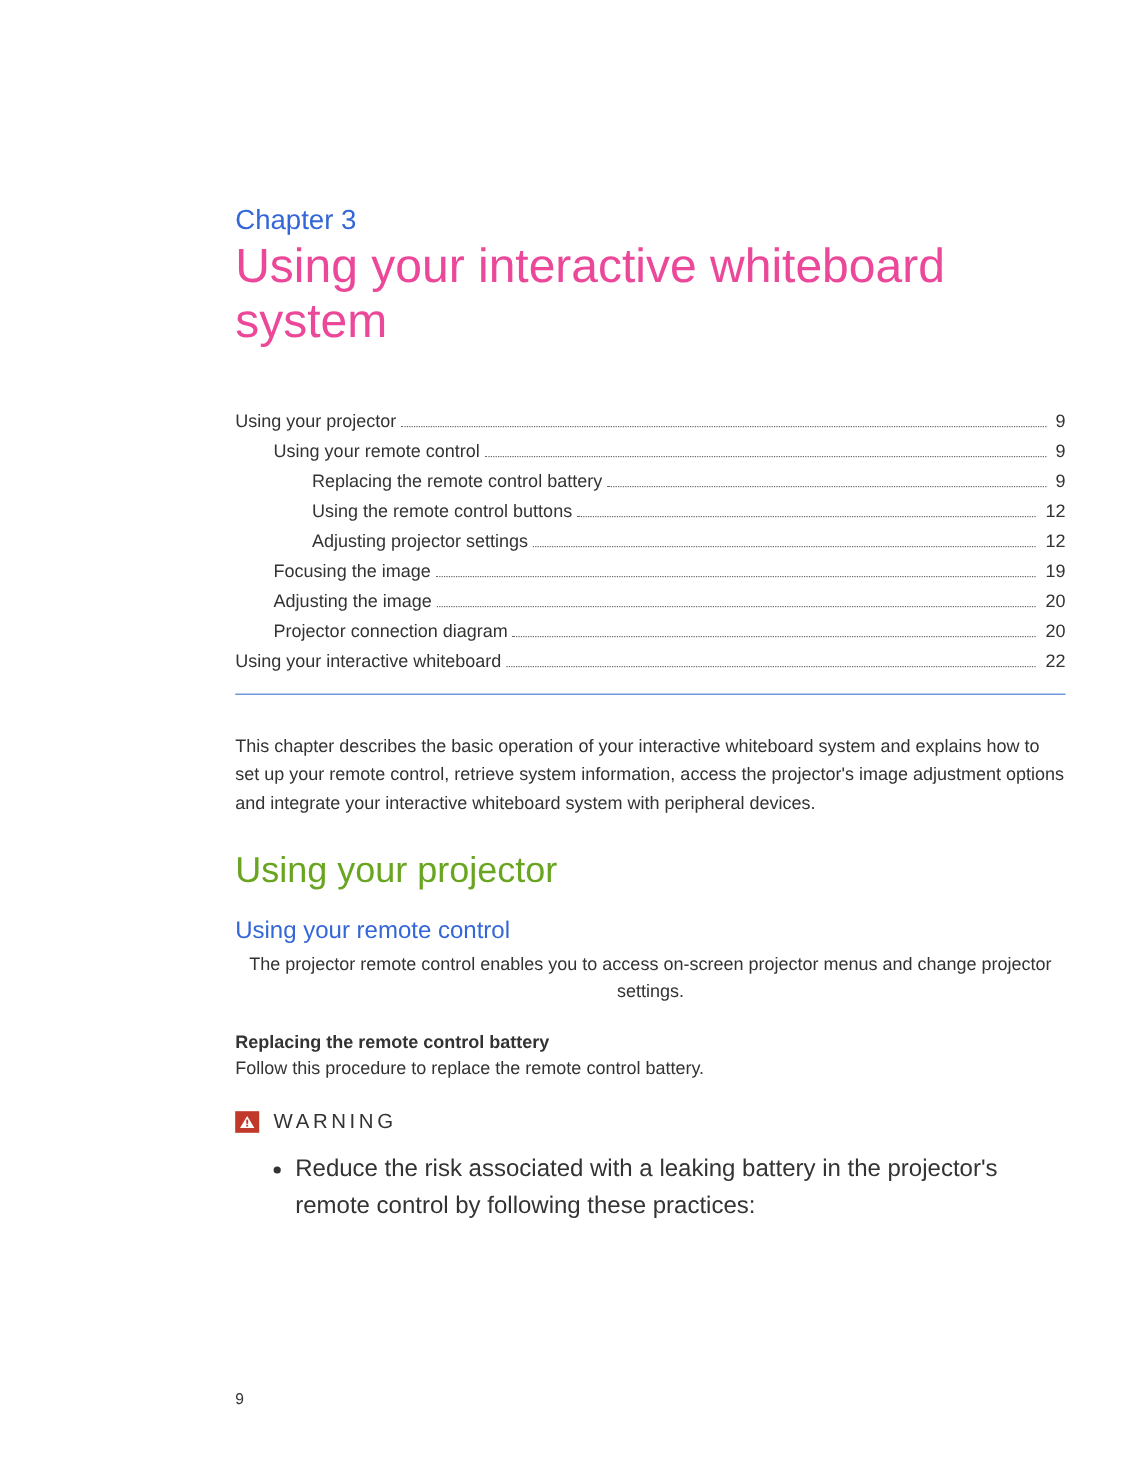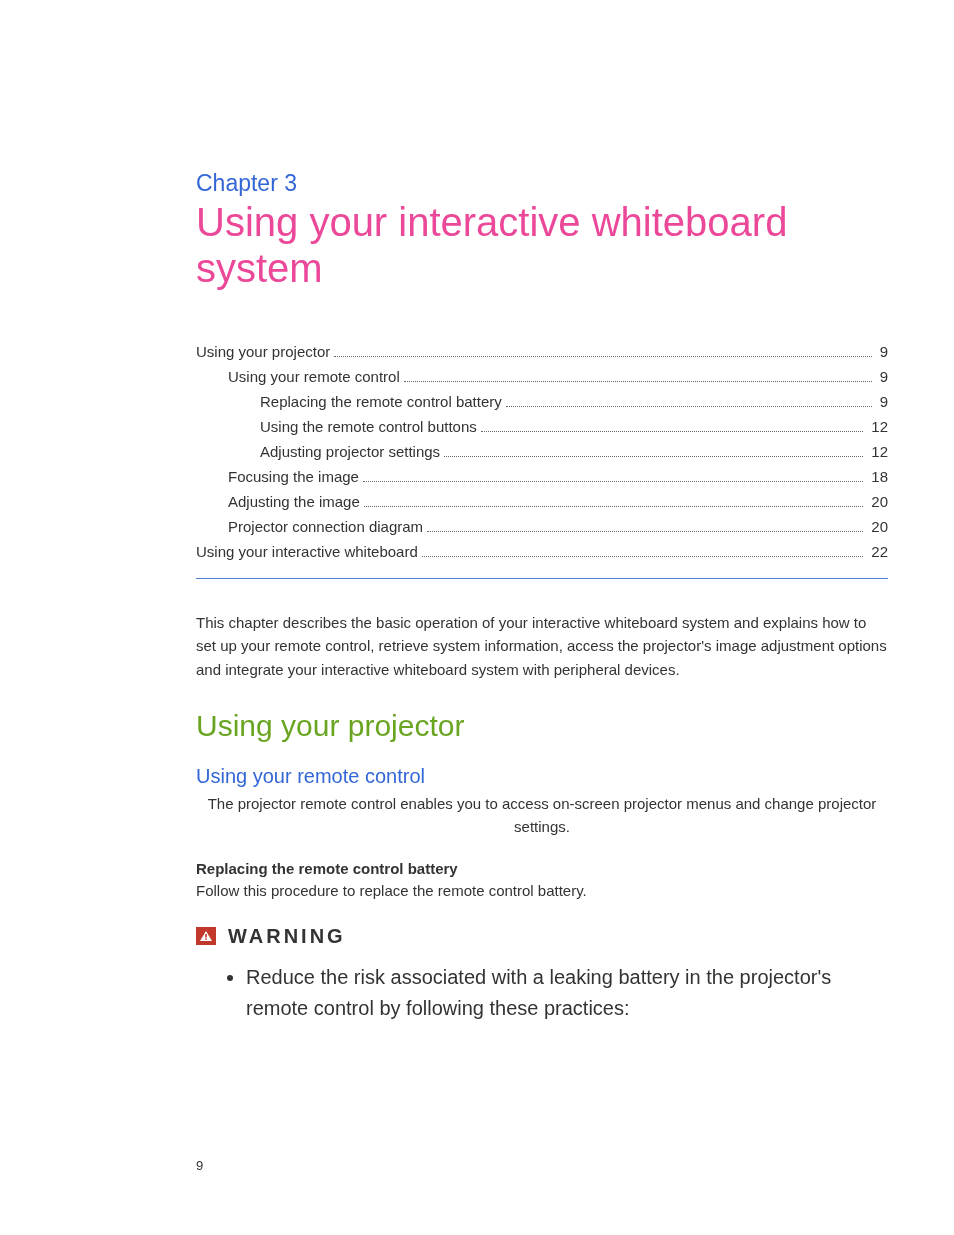--- a/index.html
+++ b/index.html
@@ -98,22 +98,22 @@
     display: flex;
     align-items: center;
     justify-content: center;
   }
   .warn-icon svg {
     width: 14px;
     height: 12px;
     display: block;
   }
   .warning-label {
-    font-size: 20px;
-    font-weight: bold;
+    font-size: 17px;
+    font-weight: normal;
     letter-spacing: 3px;
   }
   .warn-list {
     margin: 0;
     padding-left: 50px;
     font-size: 20px;
     line-height: 1.55;
   }
   .warn-list li {
     margin-bottom: 4px;
@@ -155,21 +155,21 @@
         <span class="toc-page">12</span>
       </div>
       <div class="toc-row indent-2">
         <span class="toc-text">Adjusting projector settings</span>
         <span class="toc-leader"></span>
         <span class="toc-page">12</span>
       </div>
       <div class="toc-row indent-1">
         <span class="toc-text">Focusing the image</span>
         <span class="toc-leader"></span>
-        <span class="toc-page">18</span>
+        <span class="toc-page">19</span>
       </div>
       <div class="toc-row indent-1">
         <span class="toc-text">Adjusting the image</span>
         <span class="toc-leader"></span>
         <span class="toc-page">20</span>
       </div>
       <div class="toc-row indent-1">
         <span class="toc-text">Projector connection diagram</span>
         <span class="toc-leader"></span>
         <span class="toc-page">20</span>

